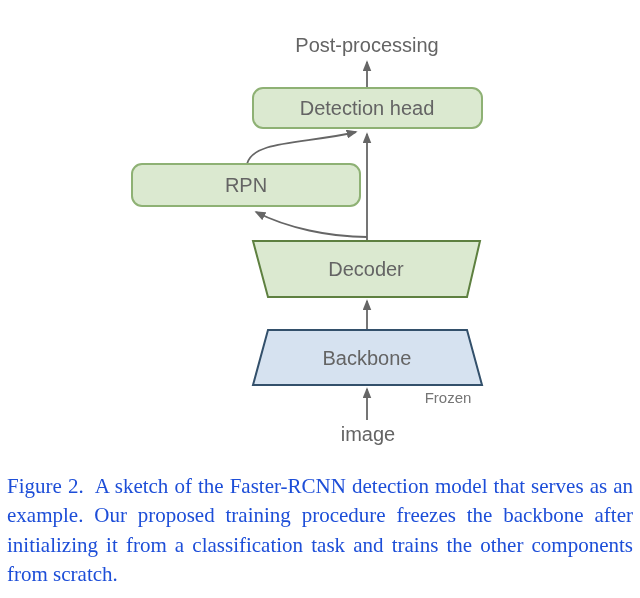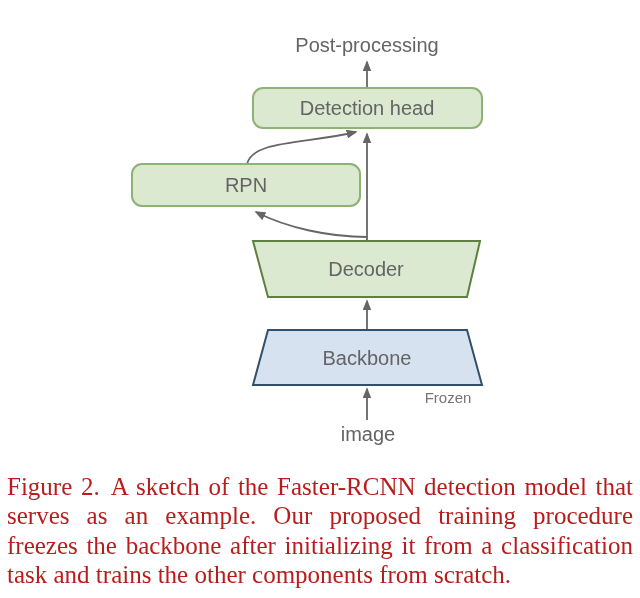--- a/index.html
+++ b/index.html
@@ -30,23 +30,23 @@
   .diagram-label-small {
     font-family: "Liberation Sans", "DejaVu Sans", sans-serif;
     font-size: 15px;
   }
   .caption {
     position: absolute;
     left: 7px;
     right: 7px;
     top: 472px;
     font-family: "Liberation Serif", "DejaVu Serif", serif;
-    font-size: 25px;
+    font-size: 21px;
     line-height: 29.4px;
-    color: #b91c1c;
+    color: #1d4ed8;
     text-align: justify;
   }
   .caption .fig-label {
     margin-right: 11px;
   }
 </style>
 </head>
 <body>
 
 <div class="figure-wrap">

